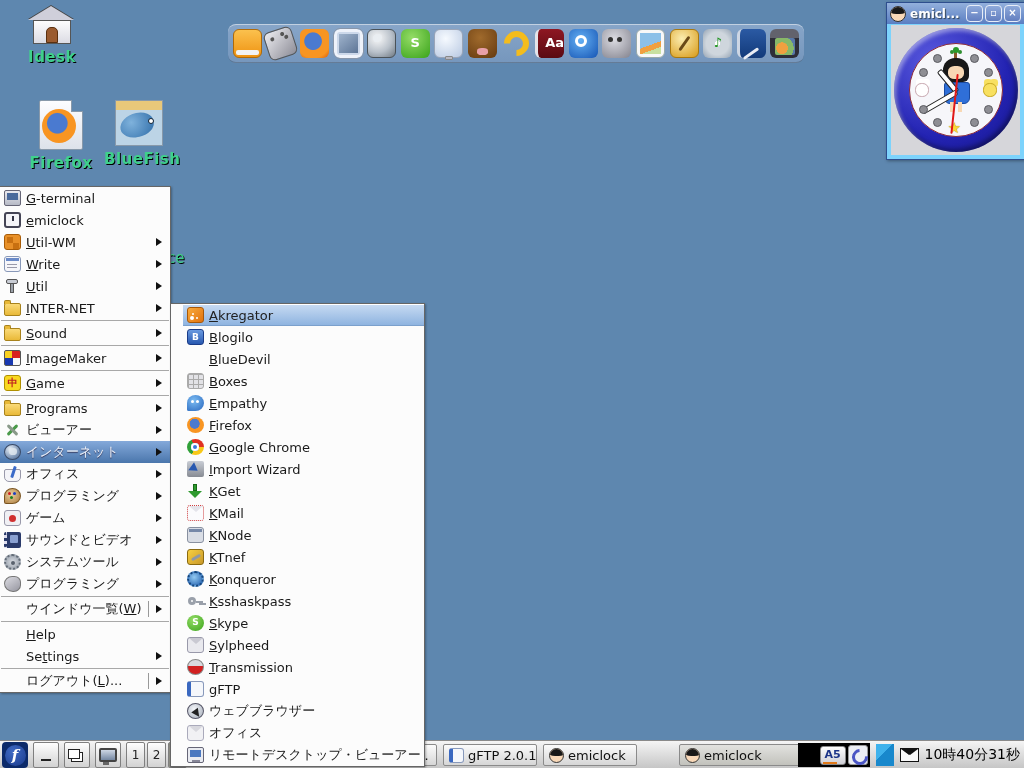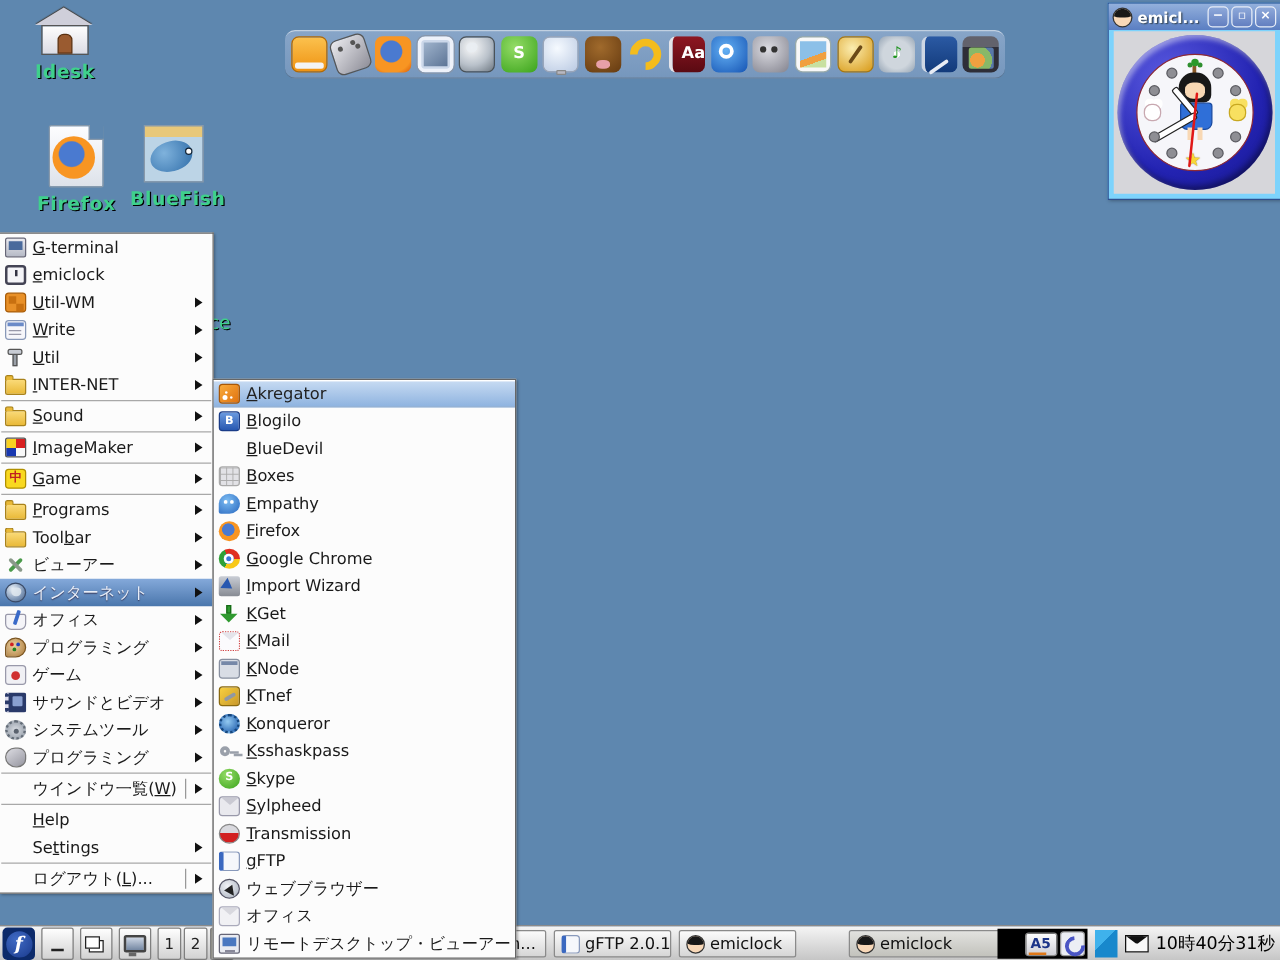--- a/index.html
+++ b/index.html
@@ -99,21 +99,21 @@
   #hand-sec{left:45px;top:2px;width:2px;height:60px;background:#e01818;transform-origin:50% 44px;}
   #girl{position:absolute;left:30px;top:14px;width:32px;height:60px;}
   #girl .hair{position:absolute;left:3px;top:0;width:26px;height:24px;background:#181818;border-radius:12px 12px 6px 6px;}
   #girl .face{position:absolute;left:8px;top:8px;width:16px;height:13px;background:#f8d8b4;border-radius:40%;}
   #girl .dress{position:absolute;left:4px;top:24px;width:24px;height:20px;background:#2f6fd8;border-radius:3px 3px 6px 6px;border:1px solid #1a4aa0;}
   #girl .legs{position:absolute;left:10px;top:44px;width:4px;height:10px;background:#f8d8b4;box-shadow:8px 0 0 #f8d8b4;}
 
   
   .menu{position:absolute;background:#fcfcfc;border:1px solid #666;box-shadow:1px 1px 2px rgba(0,0,0,.3);}
   #root-menu{left:0;top:186px;width:170px;z-index:35;border-left:none;}
-  #submenu{left:170px;top:303px;width:241px;z-index:40;}
+  #submenu{left:170px;top:303px;width:241px;z-index:40;padding-left:12px;}
   .menu-item{height:22px;display:flex;align-items:center;padding:0 4px;gap:5px;cursor:pointer;font-size:13px;color:#1a1a1a;}
   .menu-item .mi-icon{width:17px;height:16px;flex:none;}
   .menu-item .mi-label{flex:1;white-space:nowrap;overflow:hidden;}
   .menu-item u{text-decoration:underline;}
   .mi-arrow{width:0;height:0;border:4px solid transparent;border-left:6px solid #111;flex:none;margin-left:2px;}
   .mi-div{width:1px;height:16px;background:#999;flex:none;}
   .menu-sep{height:1px;background:#a8a8a8;margin:1px 1px;}
   .menu-item.hl{background:linear-gradient(#84a9da,#4a76ac);color:#e8eef8;text-shadow:0 1px 1px #335;justify-content:flex-end;}
   .menu-item.hl2{background:linear-gradient(#c6daf2,#8fb4e0);border-top:1px solid #fff;border-bottom:1px solid #7ba0cc;height:20px;color:#222;}
 
@@ -388,25 +388,20 @@
         <span class="mi-label"><u>G</u>ame</span>
         <span class="mi-arrow"></span>
       </div>
       <div class="menu-sep"></div>
       <div class="menu-item">
         <span class="mi-icon ic ic-folder"></span>
         <span class="mi-label"><u>P</u>rograms</span>
         <span class="mi-arrow"></span>
       </div>
       <div class="menu-item">
-        <span class="mi-icon ic ic-folder"></span>
-        <span class="mi-label">Tool<u>b</u>ar</span>
-        <span class="mi-arrow"></span>
-      </div>
-      <div class="menu-item">
         <span class="mi-icon ic ic-scissors"></span>
         <span class="mi-label">ビューアー</span>
         <span class="mi-arrow"></span>
       </div>
       <div class="menu-item hl">
         <span class="mi-icon ic ic-globe"></span>
         <span class="mi-label">インターネット</span>
         <span class="mi-arrow"></span>
       </div>
       <div class="menu-item">

